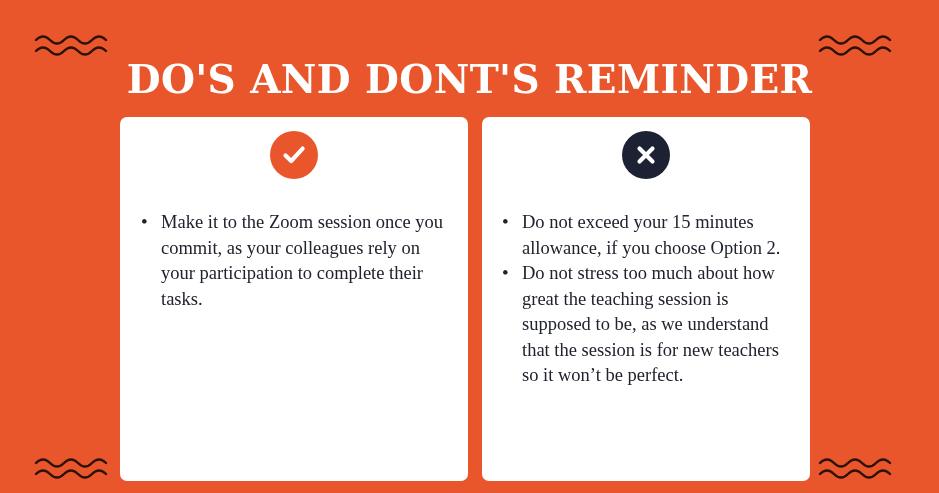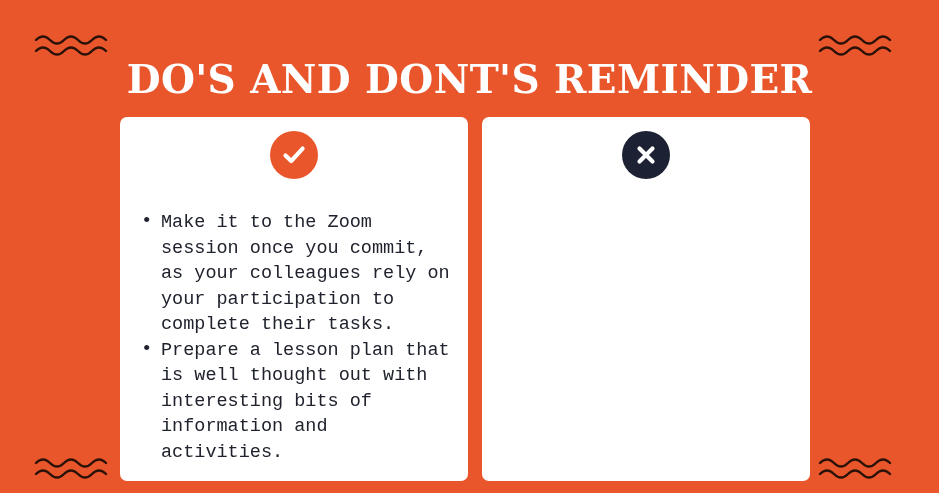--- a/index.html
+++ b/index.html
@@ -84,21 +84,21 @@
   }
   .badge-check { background: #e9562b; }
   .badge-cross { background: #1c2133; }
   .badge svg { display: block; }
 
   .list {
     margin: 0;
     padding: 0;
     list-style: none;
     color: #20232e;
-    font-family: Liberation Mono, monospace;
+    font-family: Liberation Serif, serif;
     font-size: 18.5px;
     line-height: 25.5px;
   }
   .card-do .list   { margin: 31px 0 0 19px; width: 312px; }
   .card-dont .list { margin: 31px 0 0 18px; width: 295px; }
 
   .list li {
     position: relative;
     padding-left: 22px;
     margin: 0 0 0 0;
@@ -153,28 +153,31 @@
     <div class="card card-do">
       <div class="badge-row">
         <div class="badge badge-check">
           <svg width="30" height="30" viewBox="0 0 30 30" xmlns="http://www.w3.org/2000/svg">
             <path d="M6.5 15.4 L12.2 21 L23.6 8.6" fill="none" stroke="#ffffff" stroke-width="4.2" stroke-linecap="round" stroke-linejoin="round"></path>
           </svg>
         </div>
       </div>
       <ul class="list">
         <li>Make it to the Zoom session once you commit, as your colleagues rely on your participation to complete their tasks.</li>
-        <li>Prepare a lesson plan that is well thought out with interesting bits of information and activities.</li>
       </ul>
     </div>
 
     <div class="card card-dont">
       <div class="badge-row">
         <div class="badge badge-cross">
           <svg width="30" height="30" viewBox="0 0 30 30" xmlns="http://www.w3.org/2000/svg">
             <path d="M8.5 8.5 L21.5 21.5 M21.5 8.5 L8.5 21.5" fill="none" stroke="#ffffff" stroke-width="4.2" stroke-linecap="round"></path>
           </svg>
         </div>
       </div>
+      <ul class="list">
+        <li>Do not exceed your 15 minutes allowance, if you choose Option 2.</li>
+        <li>Do not stress too much about how great the teaching session is supposed to be, as we understand that the session is for new teachers so it won’t be perfect.</li>
+      </ul>
     </div>
 
   </div>
 </div>
 
 </body></html>

